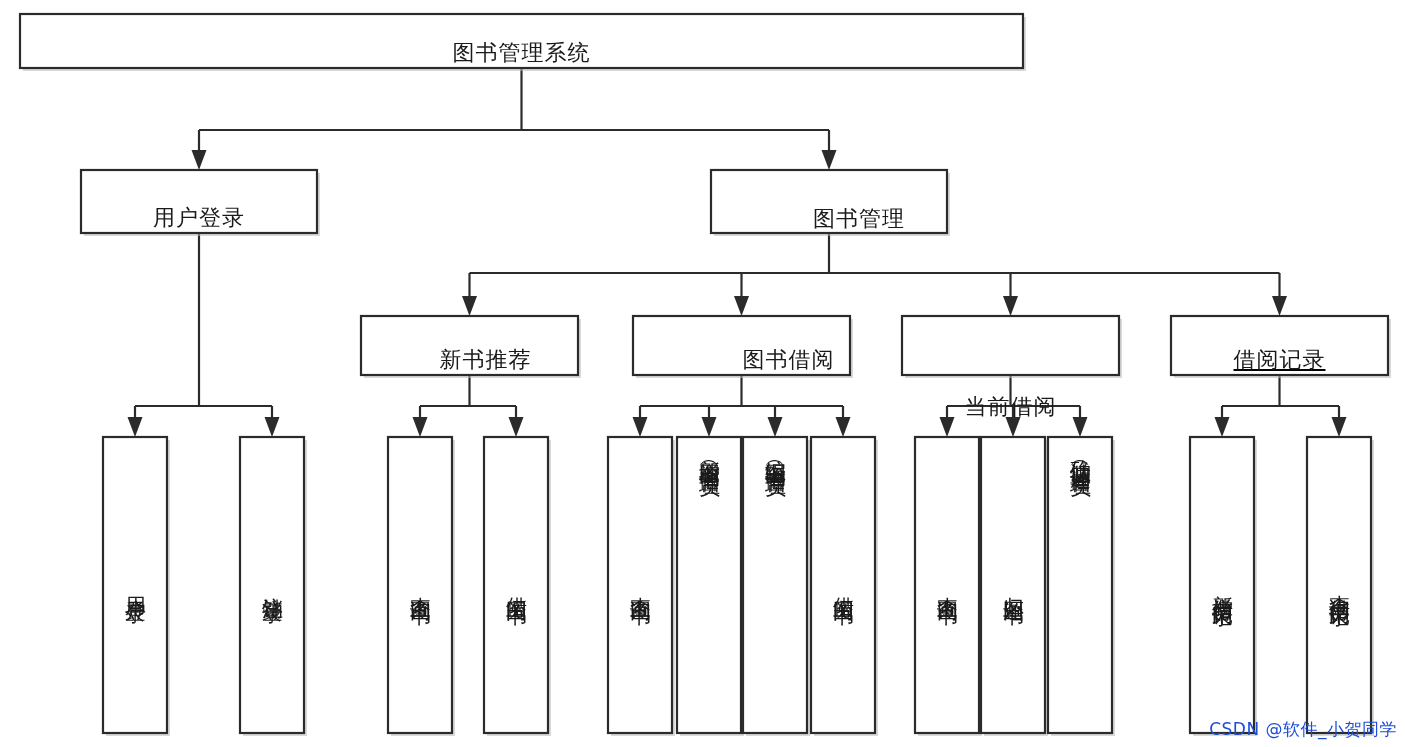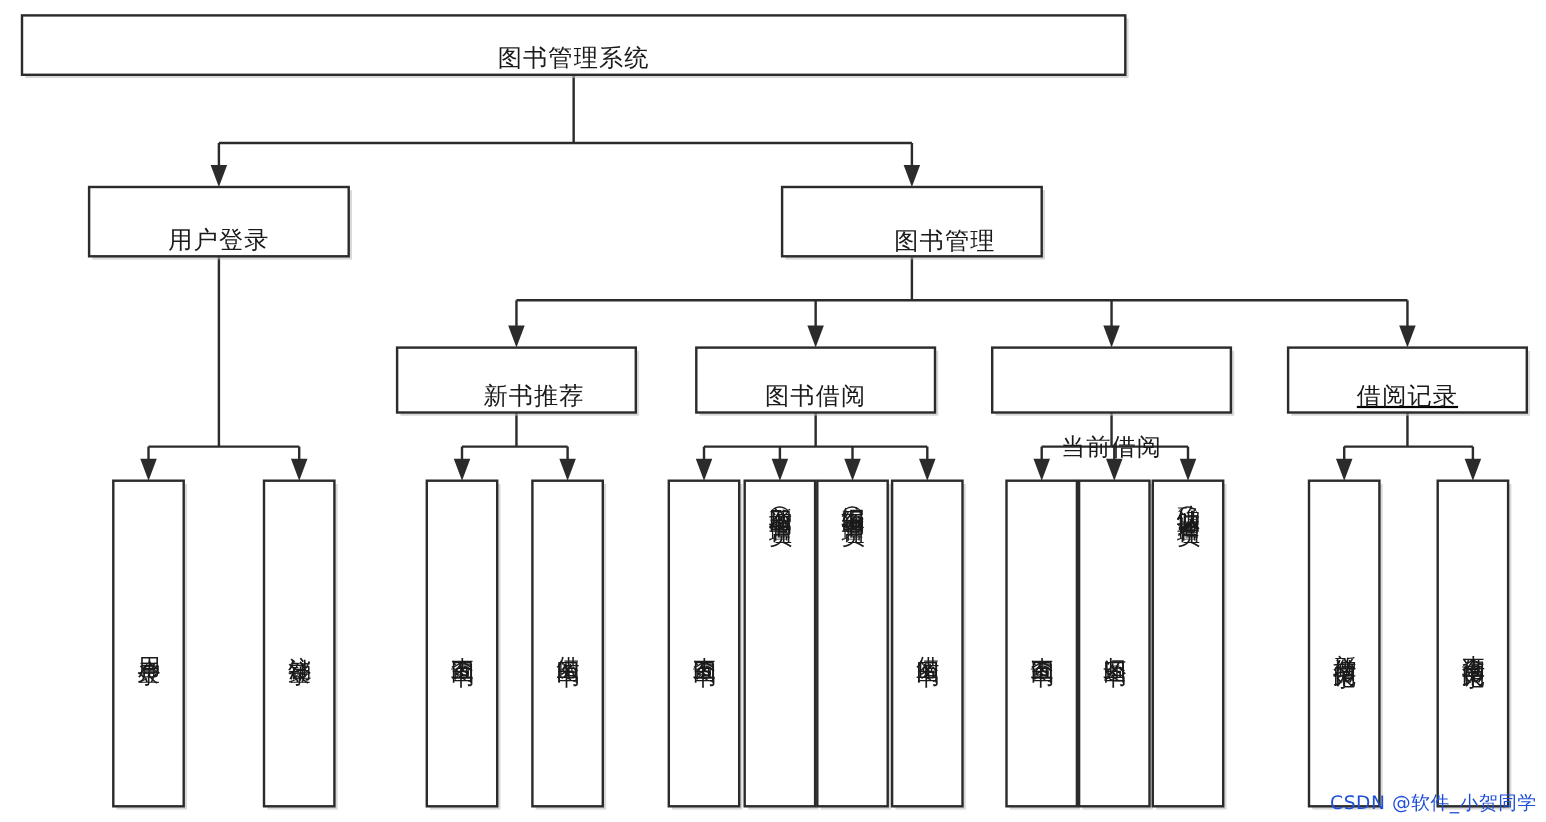--- a/index.html
+++ b/index.html
@@ -196,21 +196,21 @@
       </div>
       <div class="hlabel-wrap" style="left: 81px; top: 170px; width: 236px; height: 63px;">
         <span class="hlabel-text">用户登录</span>
       </div>
       <div class="hlabel-wrap" style="left: 711px; top: 158px; width: 236px; height: 76px; margin-left: 30px;">
         <span class="hlabel-text">图书管理</span>
       </div>
       <div class="hlabel-wrap" style="left: 361px; top: 316px; width: 217px; height: 59px; margin-left: 16px;">
         <span class="hlabel-text">新书推荐</span>
       </div>
-      <div class="hlabel-wrap" style="left: 633px; top: 316px; width: 217px; height: 59px;">
+      <div class="hlabel-wrap" style="left: 633px; top: 316px; width: 217px; height: 59px; padding-left: 47px;">
         <span class="hlabel-text">图书借阅</span>
       </div>
       <div class="hlabel-wrap" style="left: 902px; top: 316px; width: 217px; height: 59px; margin-top: 47px;">
         <span class="hlabel-text">当前借阅</span>
       </div>
       <div class="hlabel-wrap" style="left: 1171px; top: 316px; width: 217px; height: 59px; text-decoration: underline;">
         <span class="hlabel-text">借阅记录</span>
       </div>
       <div class="vlabel-wrap" style="left: 103px; top: 437px; width: 64px; height: 296px; align-items: center;">
         <span class="vlabel-text">用户登录</span>

